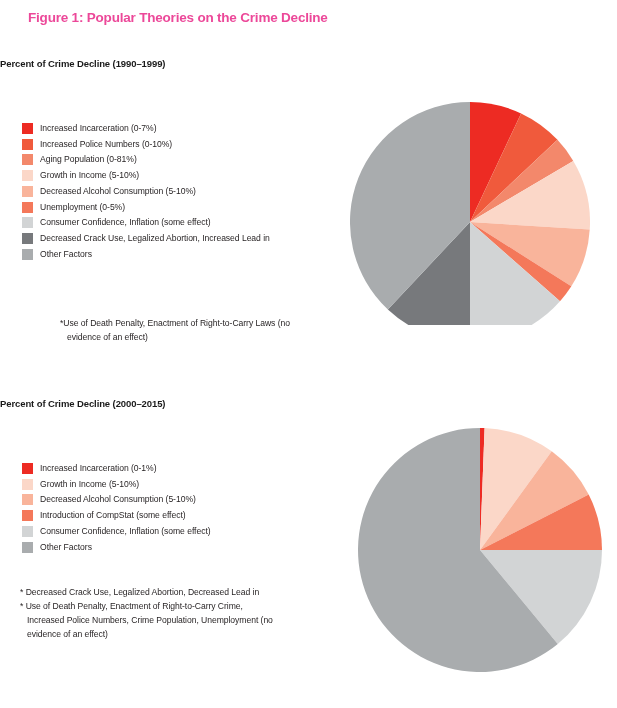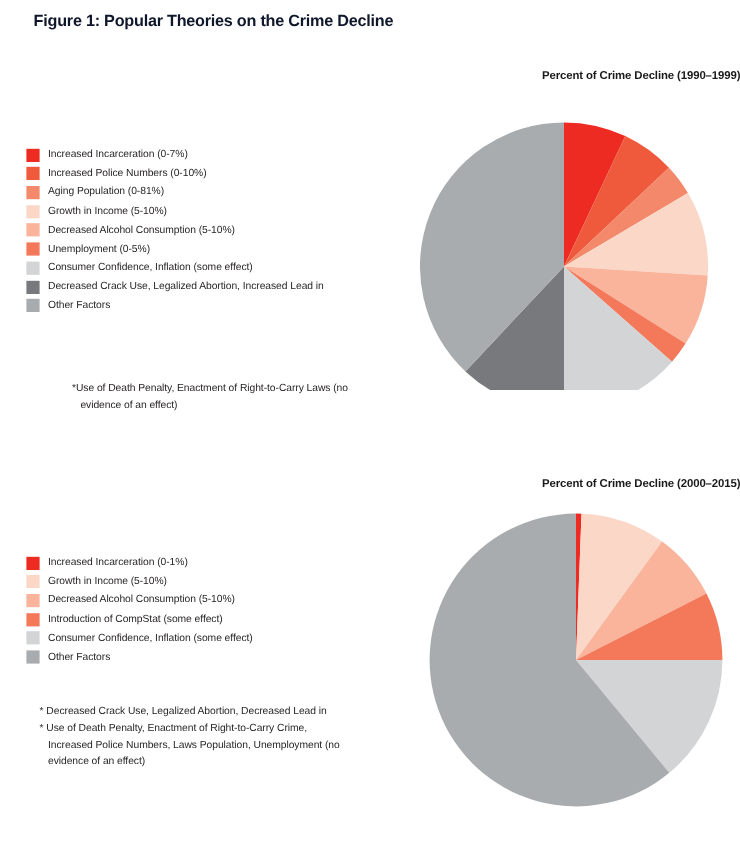--- a/index.html
+++ b/index.html
@@ -16,47 +16,47 @@
     overflow: hidden;
   }
 
   .figure-title {
     position: absolute;
     left: 28px;
     top: 10px;
     font-size: 13.5px;
     font-weight: bold;
     letter-spacing: -0.2px;
-    color: #0f172a;
+    color: #ec4899;
     white-space: nowrap;
   }
 
   .chart-title {
     position: absolute;
     width: 100%;
-    text-align: right;
+    text-align: left;
     font-size: 9.5px;
     font-weight: bold;
     letter-spacing: -0.1px;
     color: #1a1a1a;
   }
   .chart-title.t1 { top: 58px; }
   .chart-title.t2 { top: 398px; }
 
   
   .legend {
     position: absolute;
     width: 320px;
   }
   .legend.l1 { left: 22px; top: 122px; }
   .legend.l2 { left: 22px; top: 462px; }
 
   .legend-row {
     display: flex;
-    align-items: center;
+    align-items: flex-start;
     margin-bottom: 2.5px;
   }
   .swatch {
     width: 11px;
     height: 11px;
     flex: 0 0 11px;
     margin-top: 1px;
     margin-right: 7px;
   }
   .legend-label {
@@ -73,21 +73,21 @@
   
   .footnote {
     position: absolute;
     width: 320px;
     font-size: 8.6px;
     line-height: 14px;
     letter-spacing: -0.05px;
     color: #231f20;
   }
   .footnote.f1 { left: 22px; top: 316px; margin-left: 38px; }
-  .footnote.f2 { left: 33px; top: 585px; }
+  .footnote.f2 { left: 20px; top: 585px; }
   .footnote .fn-line { display: block; }
   .footnote .fn-ind { display: block; padding-left: 7px; }
 
   
   .pie-wrap { position: absolute; }
   .pie-wrap.p1 { left: 350px; top: 80px; }
   .pie-wrap.p2 { left: 355px; top: 425px; }
 </style>
 </head>
 <body>
@@ -186,21 +186,21 @@
   </div>
   <div class="legend-row">
     <span class="swatch" style="background:#A9ACAE"></span>
     <span class="legend-label">Other Factors</span>
   </div>
 </div>
 
 <div class="footnote f2">
   <span class="fn-line">* Decreased Crack Use, Legalized Abortion, Decreased Lead in</span>
   <span class="fn-line">* Use of Death Penalty, Enactment of Right-to-Carry Crime,</span>
-  <span class="fn-ind">Increased Police Numbers, Laws Population, Unemployment (no</span>
+  <span class="fn-ind">Increased Police Numbers, Crime Population, Unemployment (no</span>
   <span class="fn-ind">evidence of an effect)</span>
 </div>
 
 <div class="pie-wrap p2">
   <svg width="250" height="250" viewBox="0 0 250 250">
     <g transform="translate(125,125)">
       <g id="pie2-slices">
           <path d="M 0 0 L 0.00 -122.00 A 122 122 0 0 1 4.60 -121.91 Z" fill="#ED2B23"></path>
           <path d="M 0 0 L 4.60 -121.91 A 122 122 0 0 1 71.71 -98.70 Z" fill="#FBD7C8"></path>
           <path d="M 0 0 L 71.71 -98.70 A 122 122 0 0 1 108.70 -55.39 Z" fill="#F9B49B"></path>

